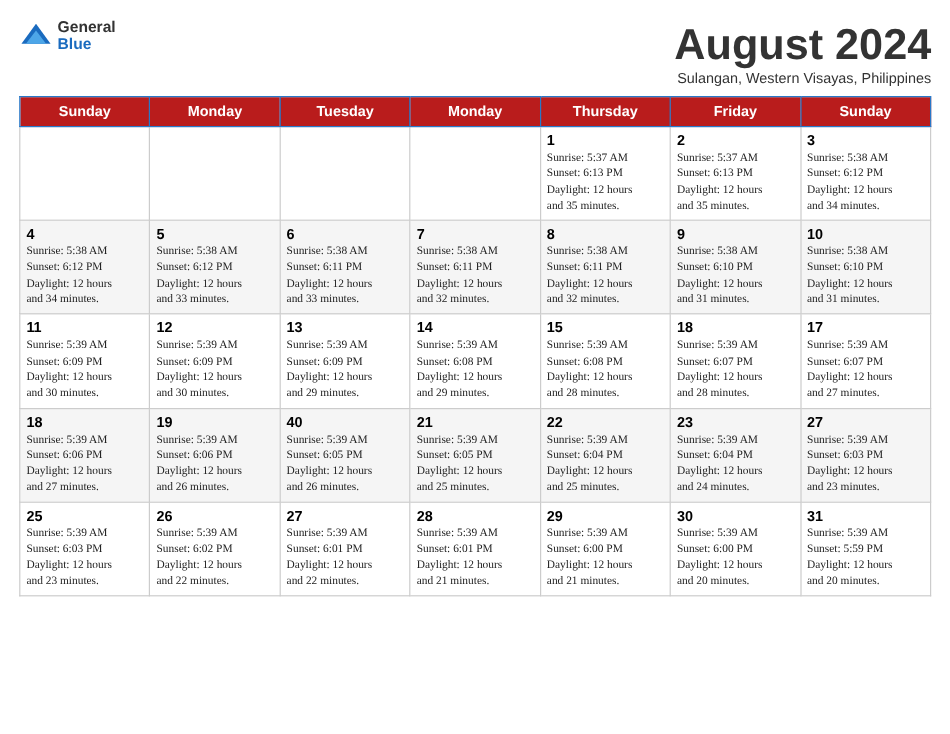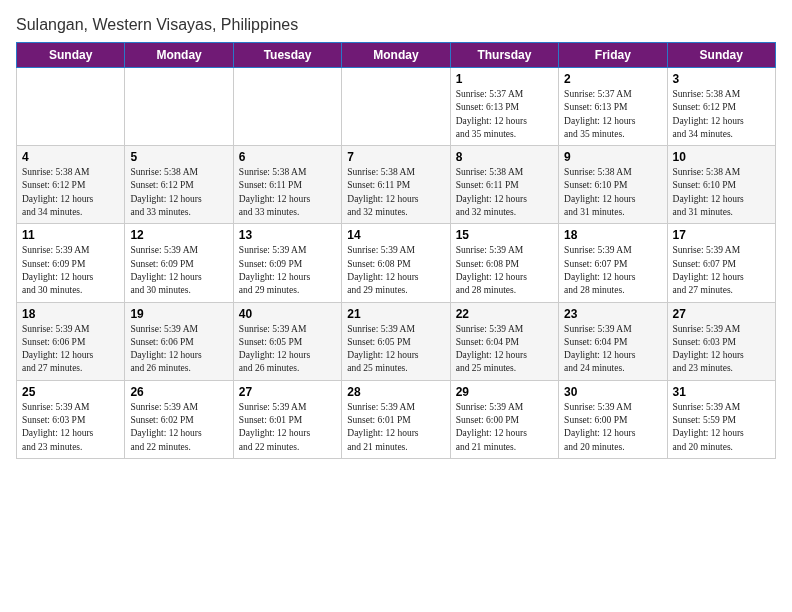--- a/index.html
+++ b/index.html
@@ -42,30 +42,30 @@
     }
     .title-block {
       text-align: right;
     }
     .main-title {
       font-size: 36px;
       font-weight: bold;
       color: #333;
     }
     .subtitle {
-      font-size: 16px;
+      font-size: 12px;
       color: #333;
     }
     .calendar-table {
       width: 100%;
       border-collapse: collapse;
       font-size: 11px;
     }
     .calendar-table th {
-      background-color: #701a75;
+      background-color: #b91c1c;
       color: #fff;
       text-align: center;
       padding: 5px 4px;
       font-size: 12px;
       font-weight: bold;
       border: 1px solid #2878c8;
     }
     .calendar-table td {
       vertical-align: top;
       padding: 4px 5px;
@@ -90,21 +90,32 @@
       font-family: Liberation Serif, serif;
     }
     .empty-cell {
       background: #fff !important;
     }
   </style>
 </head>
 <body>
 
 <div class="header-section">
+  <div class="logo">
+    <svg class="logo-icon" viewBox="0 0 30 30">
+      <polygon points="15,4 28,22 2,22" fill="#1a6bbf"></polygon>
+      <polygon points="15,10 24,22 6,22" fill="#4da6e8"></polygon>
+    </svg>
+    <div class="logo-text">
+      <span class="logo-general">General</span>
+      <span class="logo-blue">Blue</span>
+    </div>
+  </div>
   <div class="title-block">
+    <div class="main-title">August 2024</div>
     <div class="subtitle">Sulangan, Western Visayas, Philippines</div>
   </div>
 </div>
 
 <table class="calendar-table">
   <thead>
     <tr id="header-row">
         <th>Sunday</th>
         <th>Monday</th>
         <th>Tuesday</th>

